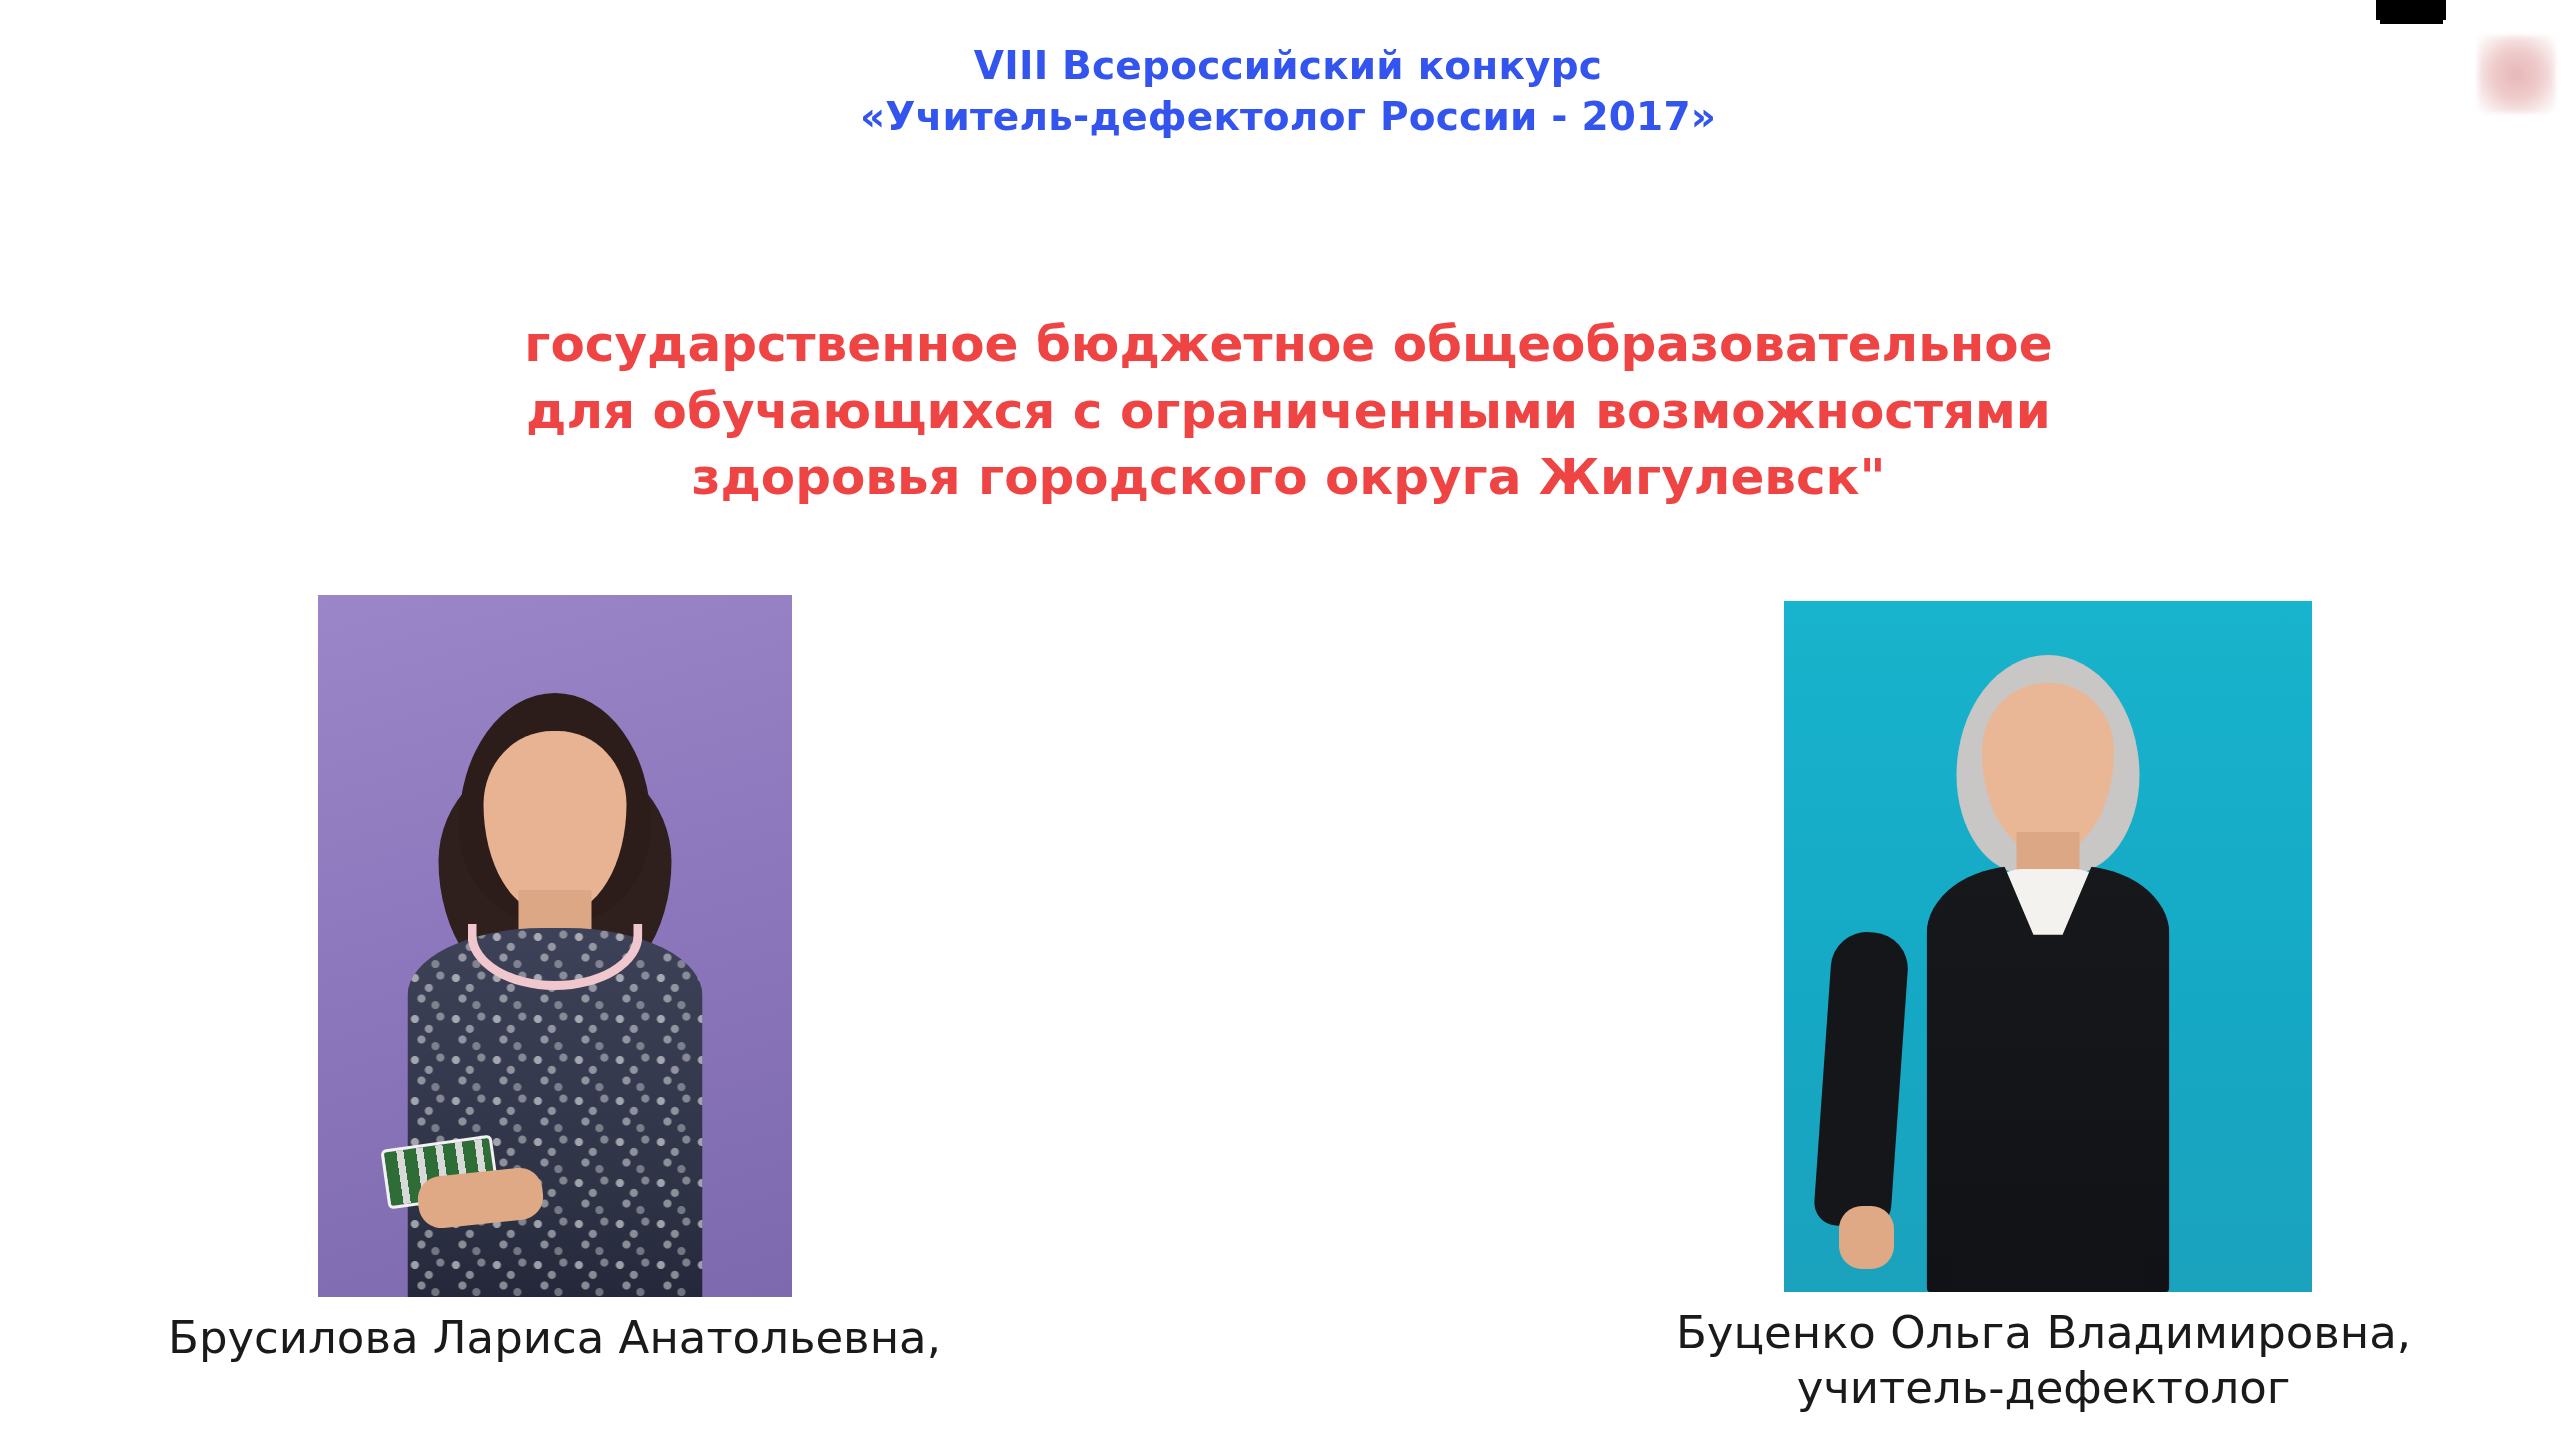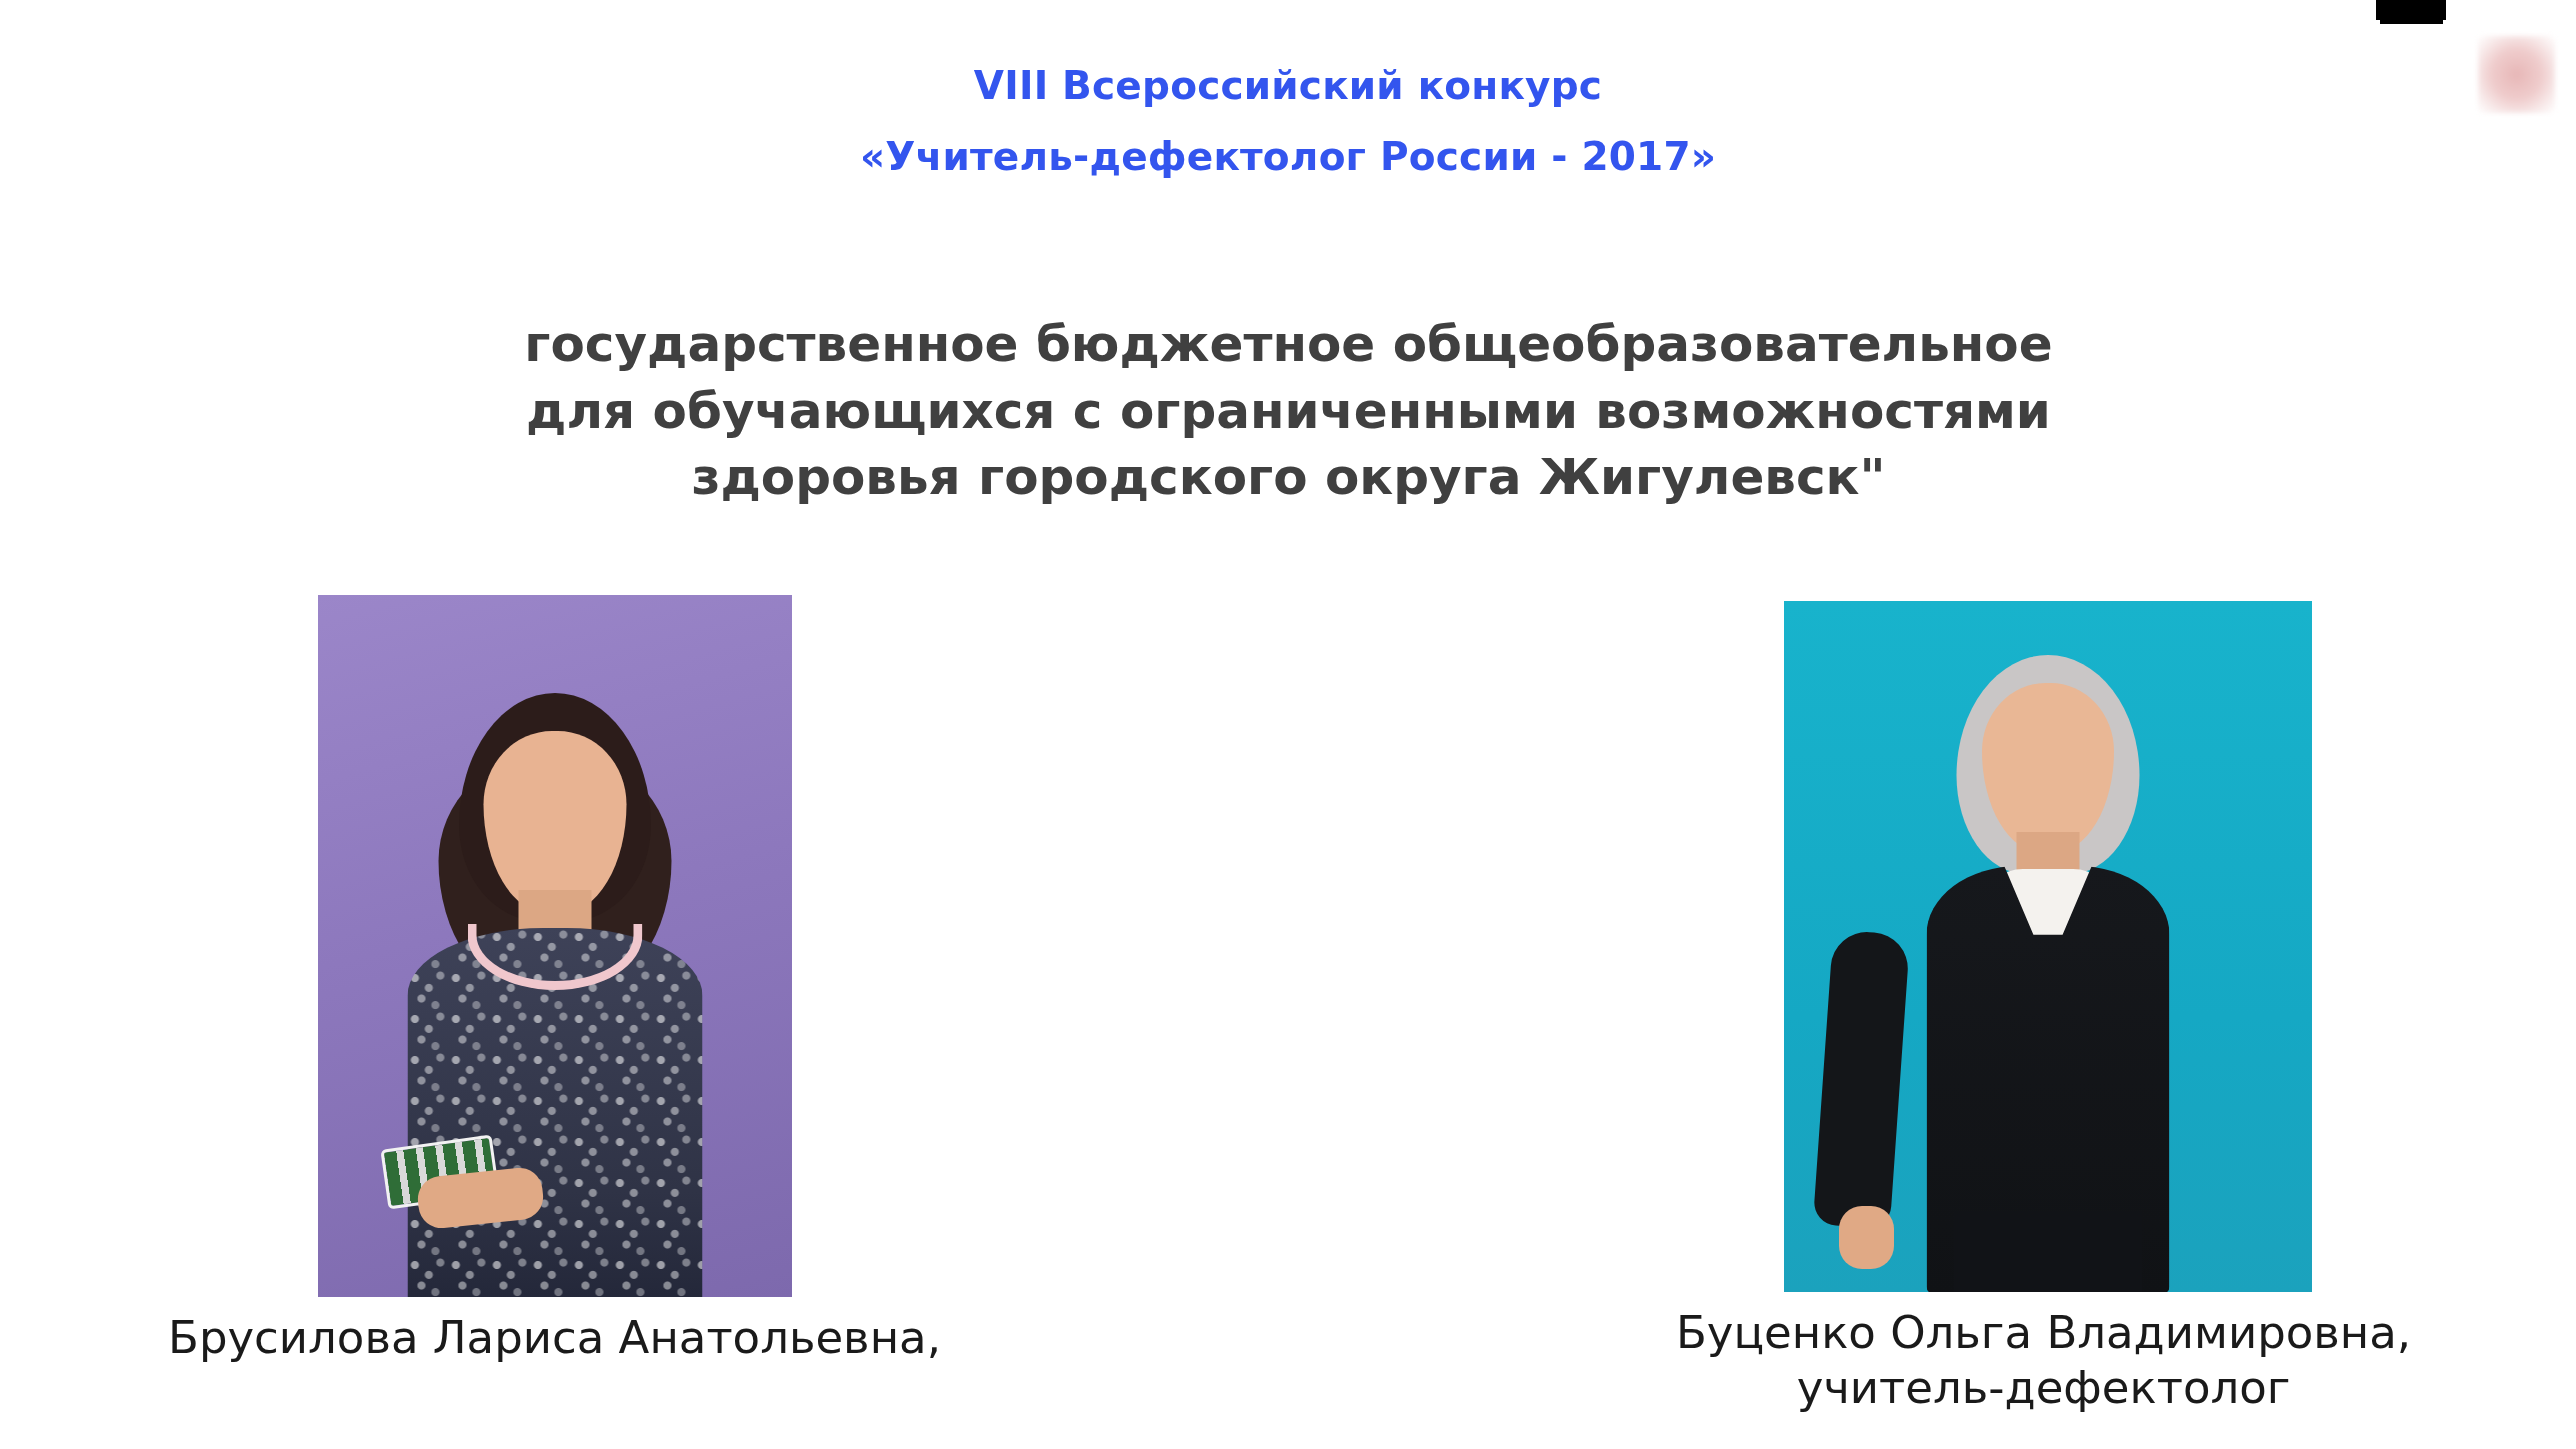--- a/index.html
+++ b/index.html
@@ -30,31 +30,30 @@
     text-align: center;
     color: #3355ee;
     font-size: 39px;
     font-weight: bold;
     line-height: 1.30;
     letter-spacing: 0.2px;
   }
   .competition-title .line {
     display: block;
     white-space: nowrap;
-    margin-top: 20px;
   }
 
   
   .institution {
     position: absolute;
     top: 311px;
     left: 394px;
     width: 1789px;
     text-align: center;
-    color: #404040;
+    color: #ef4444;
     font-size: 50px;
     font-weight: bold;
     line-height: 1.33;
   }
   .institution .line {
     display: block;
     white-space: nowrap;
   }
 
   

